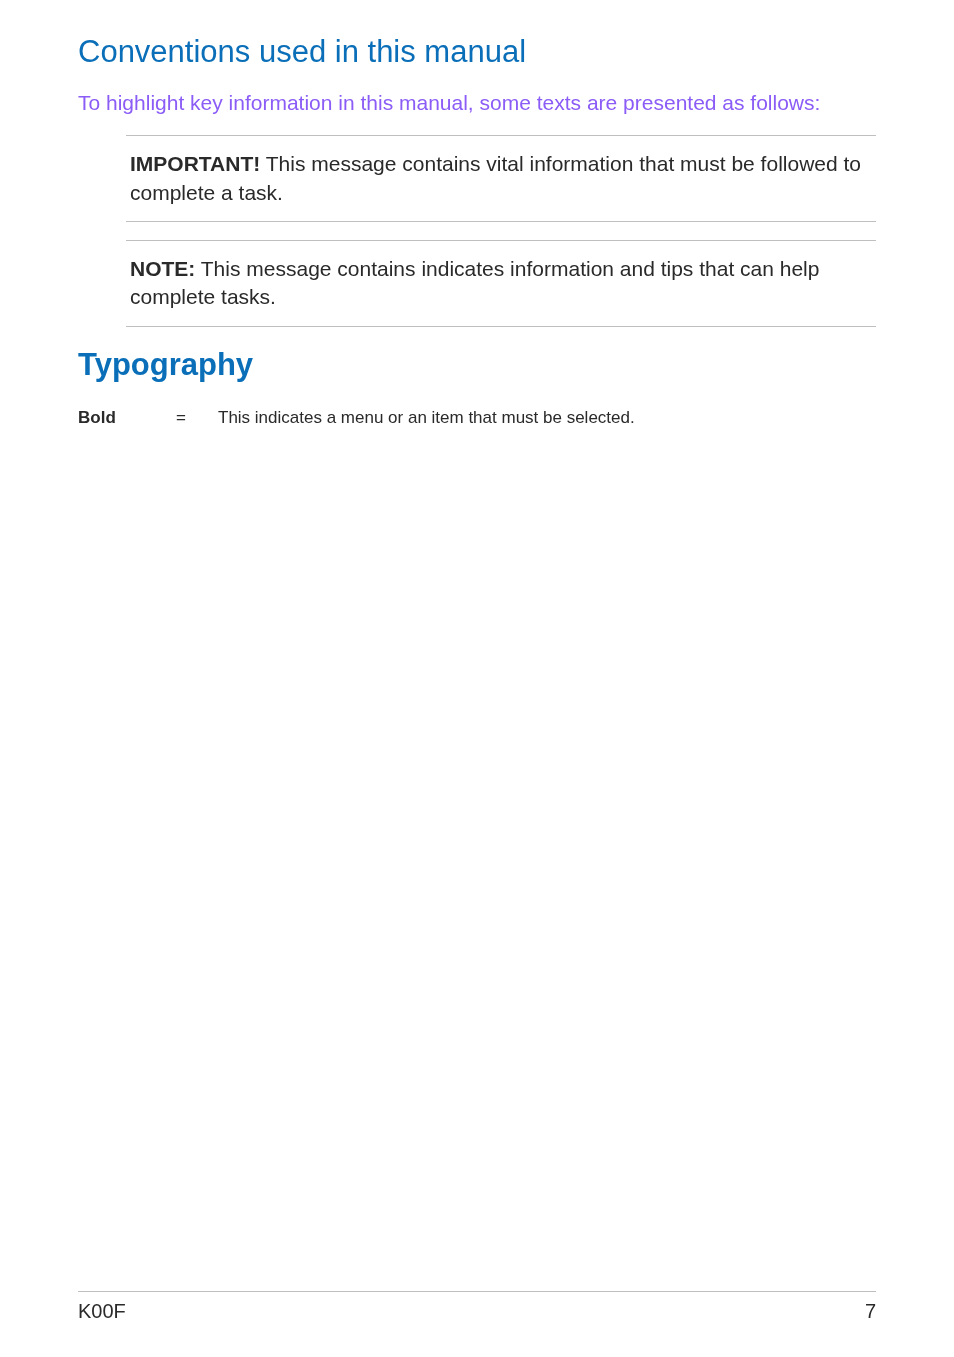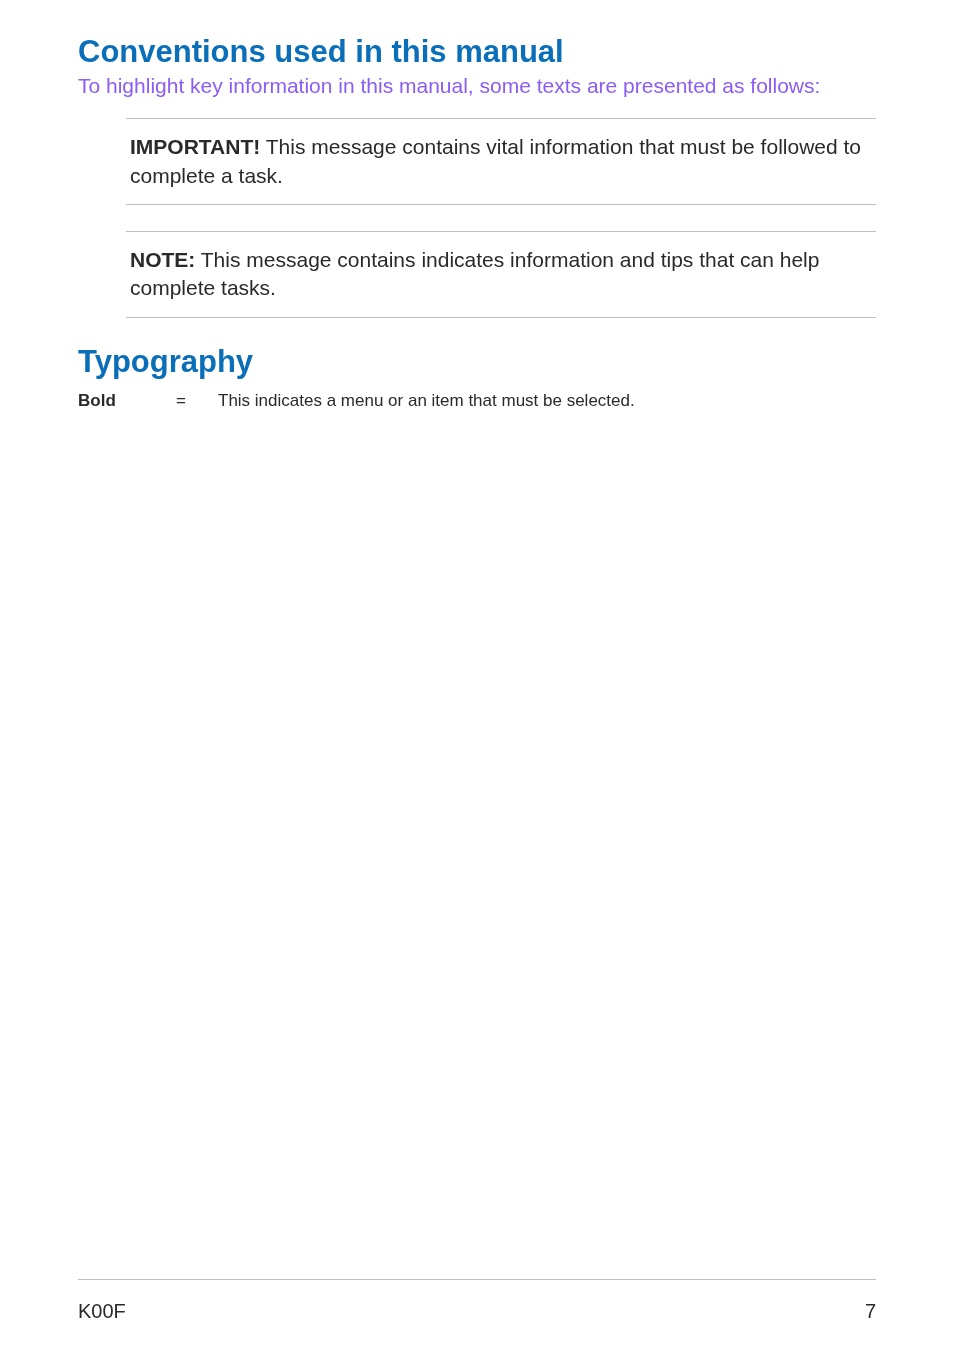--- a/index.html
+++ b/index.html
@@ -13,54 +13,54 @@
     background: #ffffff;
     font-family: "Segoe UI", "Helvetica Neue", Arial, sans-serif;
     position: relative;
     color: #2a2a2a;
   }
   .page {
     padding: 34px 78px 0 78px;
   }
   .h1 {
     font-size: 31px;
-    font-weight: 700;
+    font-weight: 400;
     color: #0a6fb8;
-    margin-bottom: 2px;
+    margin-bottom: 19px;
   }
   .intro {
     font-size: 21px;
     line-height: 1.35;
     color: #8b5cf6;
     margin-bottom: 18px;
   }
   .callout-wrap {
     margin-left: 48px;
     margin-right: 0;
   }
   .callout {
     border-top: 1px solid #bfbfbf;
     border-bottom: 1px solid #bfbfbf;
     padding: 14px 4px 14px 4px;
-    margin-bottom: 26px;
+    margin-bottom: 18px;
   }
   .callout p {
     font-size: 21px;
     line-height: 1.35;
     color: #2a2a2a;
   }
   .callout b {
     font-weight: 700;
   }
   .h2 {
     font-size: 31px;
     font-weight: 700;
     color: #0a6fb8;
     margin-top: 20px;
-    margin-bottom: 8px;
+    margin-bottom: 22px;
   }
   table.typo {
     border-collapse: collapse;
   }
   table.typo td {
     font-size: 17px;
     line-height: 1.5;
     vertical-align: top;
     padding-right: 20px;
   }
@@ -71,21 +71,21 @@
     width: 42px;
   }
   .bold { font-weight: 700; }
   .italic { font-style: italic; }
   .footer {
     position: absolute;
     bottom: 34px;
     left: 78px;
     right: 78px;
     border-top: 1px solid #bfbfbf;
-    padding-top: 20px;
+    padding-top: 8px;
     display: flex;
     justify-content: space-between;
     font-size: 20px;
     color: #2a2a2a;
   }
 </style>
 </head>
 <body>
 
 <div class="page">

